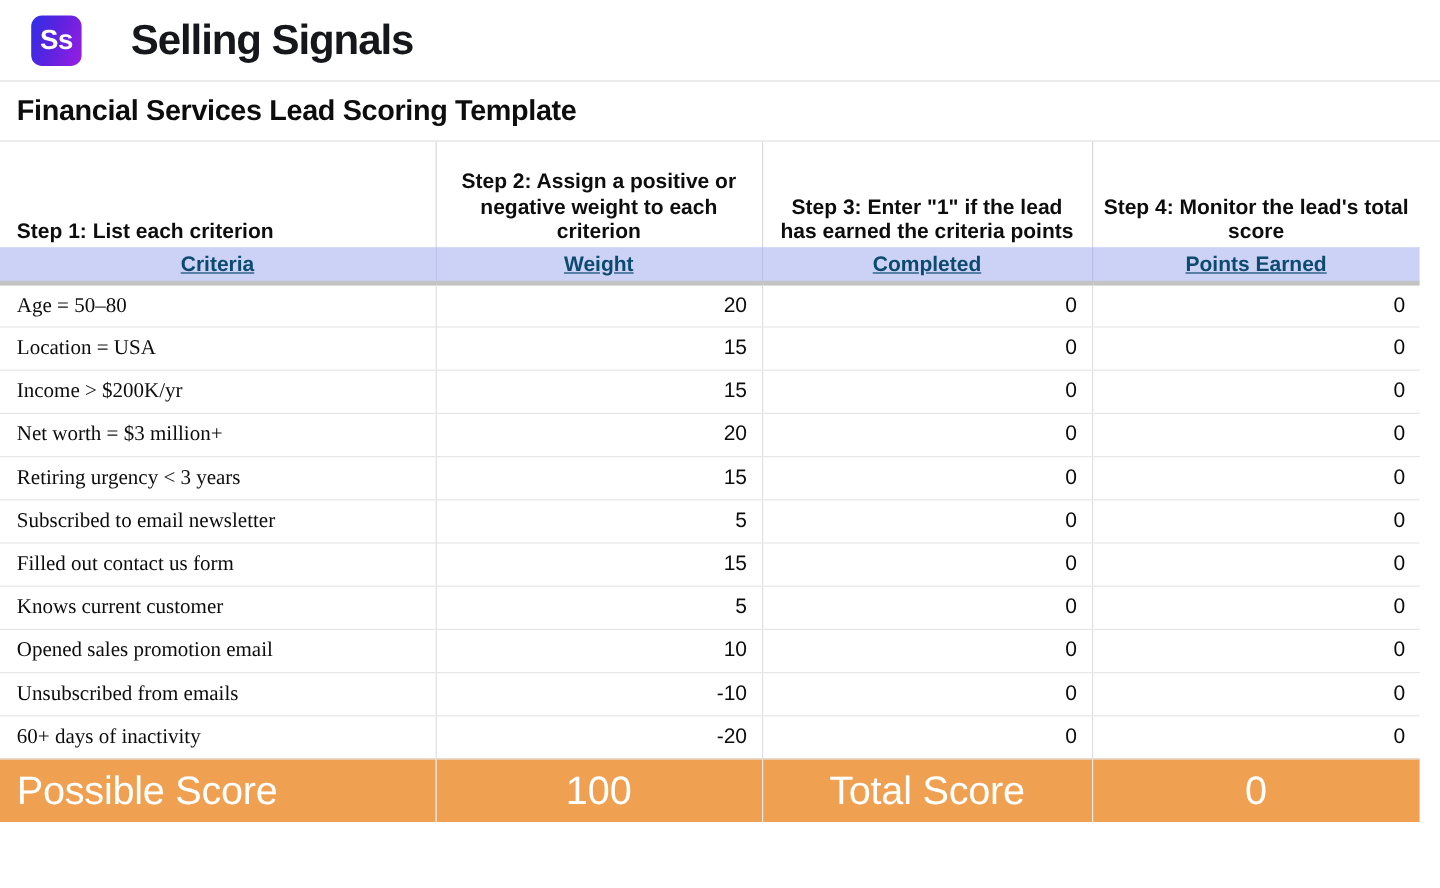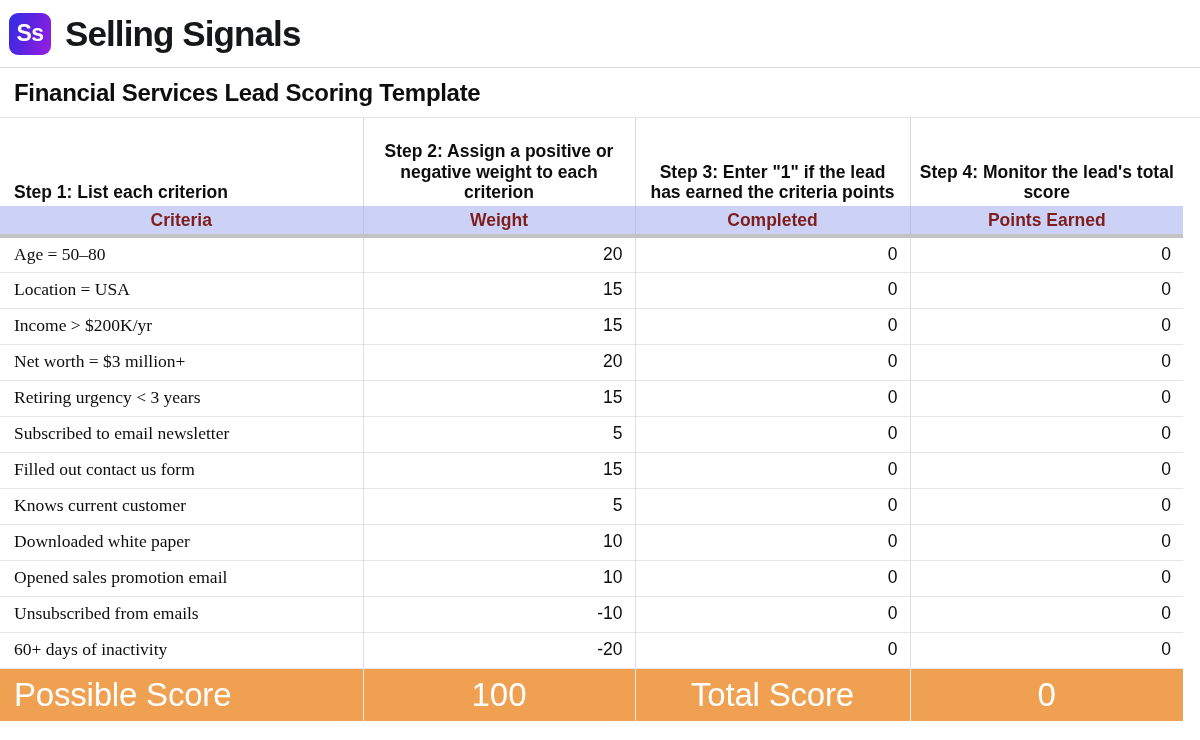--- a/index.html
+++ b/index.html
@@ -11,22 +11,23 @@
     -webkit-font-smoothing: antialiased;
   }
 
   .page { width: 1200px; height: 740px; position: relative; background:#fff; }
 
   
   .brandbar {
     height: 68px;
     display: flex;
     align-items: center;
-    padding-left: 9px;
+    padding-left: 26px;
     border-bottom: 1px solid #dcdcdc;
+    gap: 27px;
   }
   .logo-mark {
     width: 42px; height: 42px;
     border-radius: 9px;
     background: linear-gradient(110deg, #2f2fe6 0%, #5b23e0 45%, #9a1ee2 100%);
     display: flex; align-items: center; justify-content: center;
     flex: none;
     margin-right: 14px;
   }
   .logo-mark span {
@@ -81,23 +82,24 @@
   tr.steprow td.sc { text-align: center; padding-left: 8px; padding-right: 8px; }
   tr.steprow td.last { border-right: none; }
 
   
   tr.labelrow td {
     background: #ccd2f6;
     height: 30px;
     text-align: center;
     font-size: 17.5px;
     font-weight: bold;
-    color: #7f1d1d;
+    color: #0c4a6e;
     border-right: 1px solid #b9c0ea;
     border-bottom: 4px solid #c3c3c3;
+    text-decoration: underline;
   }
   tr.labelrow td.last { border-right: none; margin-left: 18px; }
 
   
   tr.datarow td {
     height: 36px;
     font-size: 17.5px;
     color: #0d0d0d;
     border-bottom: 1px solid #e6e6e6;
     border-right: 1px solid #e0e0e0;
@@ -213,26 +215,20 @@
         <td class="num">0</td>
         <td class="num last">0</td>
       </tr>
       <tr class="datarow">
         <td class="crit">Knows current customer</td>
         <td class="num">5</td>
         <td class="num">0</td>
         <td class="num last">0</td>
       </tr>
       <tr class="datarow">
-        <td class="crit">Downloaded white paper</td>
-        <td class="num">10</td>
-        <td class="num">0</td>
-        <td class="num last">0</td>
-      </tr>
-      <tr class="datarow">
         <td class="crit">Opened sales promotion email</td>
         <td class="num">10</td>
         <td class="num">0</td>
         <td class="num last">0</td>
       </tr>
       <tr class="datarow">
         <td class="crit">Unsubscribed from emails</td>
         <td class="num">-10</td>
         <td class="num">0</td>
         <td class="num last">0</td>

